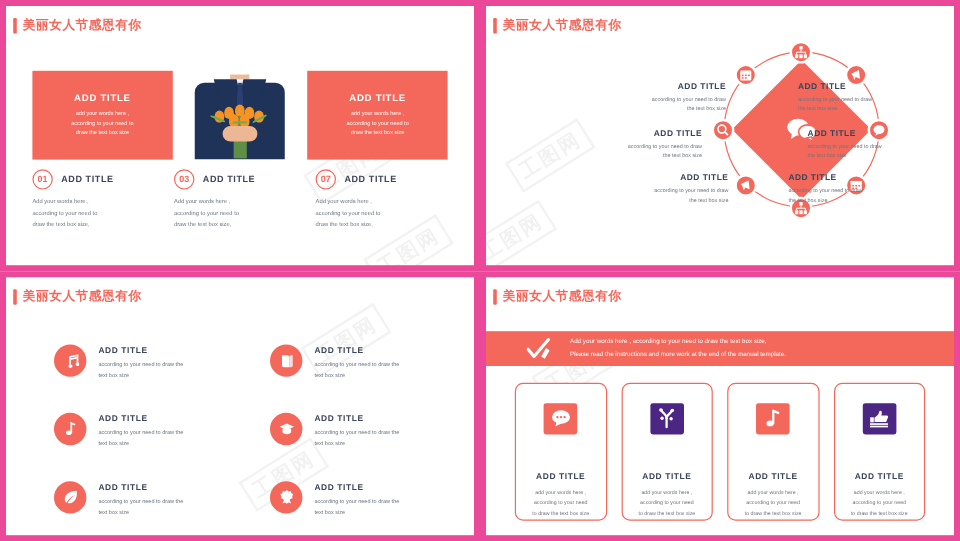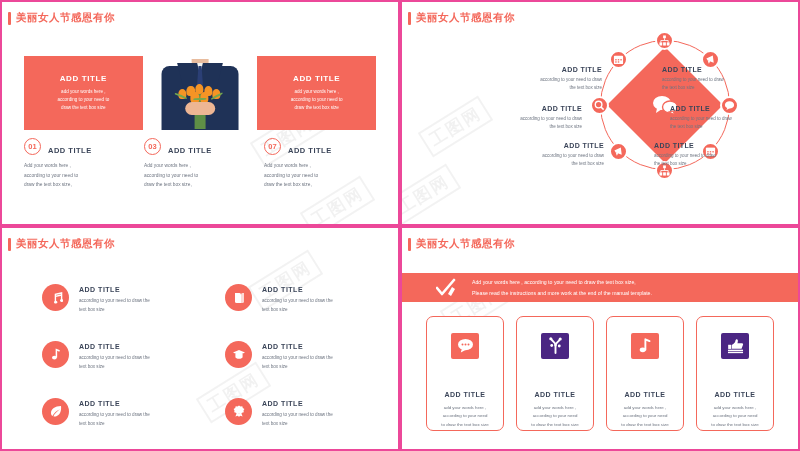--- a/index.html
+++ b/index.html
@@ -13,21 +13,21 @@
     position: relative;
     width: 800px; height: 451px;
     background: #f2f2f2;
     display: grid;
     grid-template-columns: 400px 400px;
     grid-template-rows: 226px 225px;
   }
   .slide {
     position: relative;
     background: #ffffff;
-    border: 2px solid #ec4899;
+    border: 5px solid #ec4899;
     overflow: hidden;
   }
   
   .s-head {
     position: absolute; top: 9px; left: 6px;
     display: flex; align-items: center; gap: 5px;
   }
   .s-head .bar {
     width: 3px; height: 13px; background: #F4685B; border-radius: 1px;
   }
@@ -70,21 +70,21 @@
              width:30%; height:18%; background:#edb694; border-radius:7px; }
   .ph-bouquet{ position:absolute; left:50%; top:36%; transform:translateX(-50%);
                width:52%; height:30%; }
   .tul { position:absolute; width:16%; height:46%; background:#f59425;
          border-radius:50% 50% 40% 40%; }
   .lf  { position:absolute; background:#74a84f; border-radius:50% 10%; }
   
   .s1-nums { position: absolute; top: 136px; left: 22px; right: 22px;
              display: flex; gap: 8px; }
   .s1-num { flex: 1; }
-  .s1-num .hd { display: flex; align-items: flex-end; gap: 7px; margin-bottom: 6px; }
+  .s1-num .hd { display: flex; align-items: center; gap: 7px; margin-bottom: 6px; }
   .s1-num .circ {
     width: 17px; height: 17px; border-radius: 50%; border: 1.6px solid #F4685B;
     color: #F4685B; font-size: 7.5px; font-weight: bold;
     display: flex; align-items: center; justify-content: center; flex: 0 0 auto;
   }
   .s1-num .nt { font-size: 7.5px; font-weight: bold; color: #3b4559; letter-spacing: .5px; }
   .s1-num .nd { font-size: 4.8px; line-height: 2; color: #6d7480; }
   
   .ring-wrap { position: absolute; inset: 0; }
   .ring {

